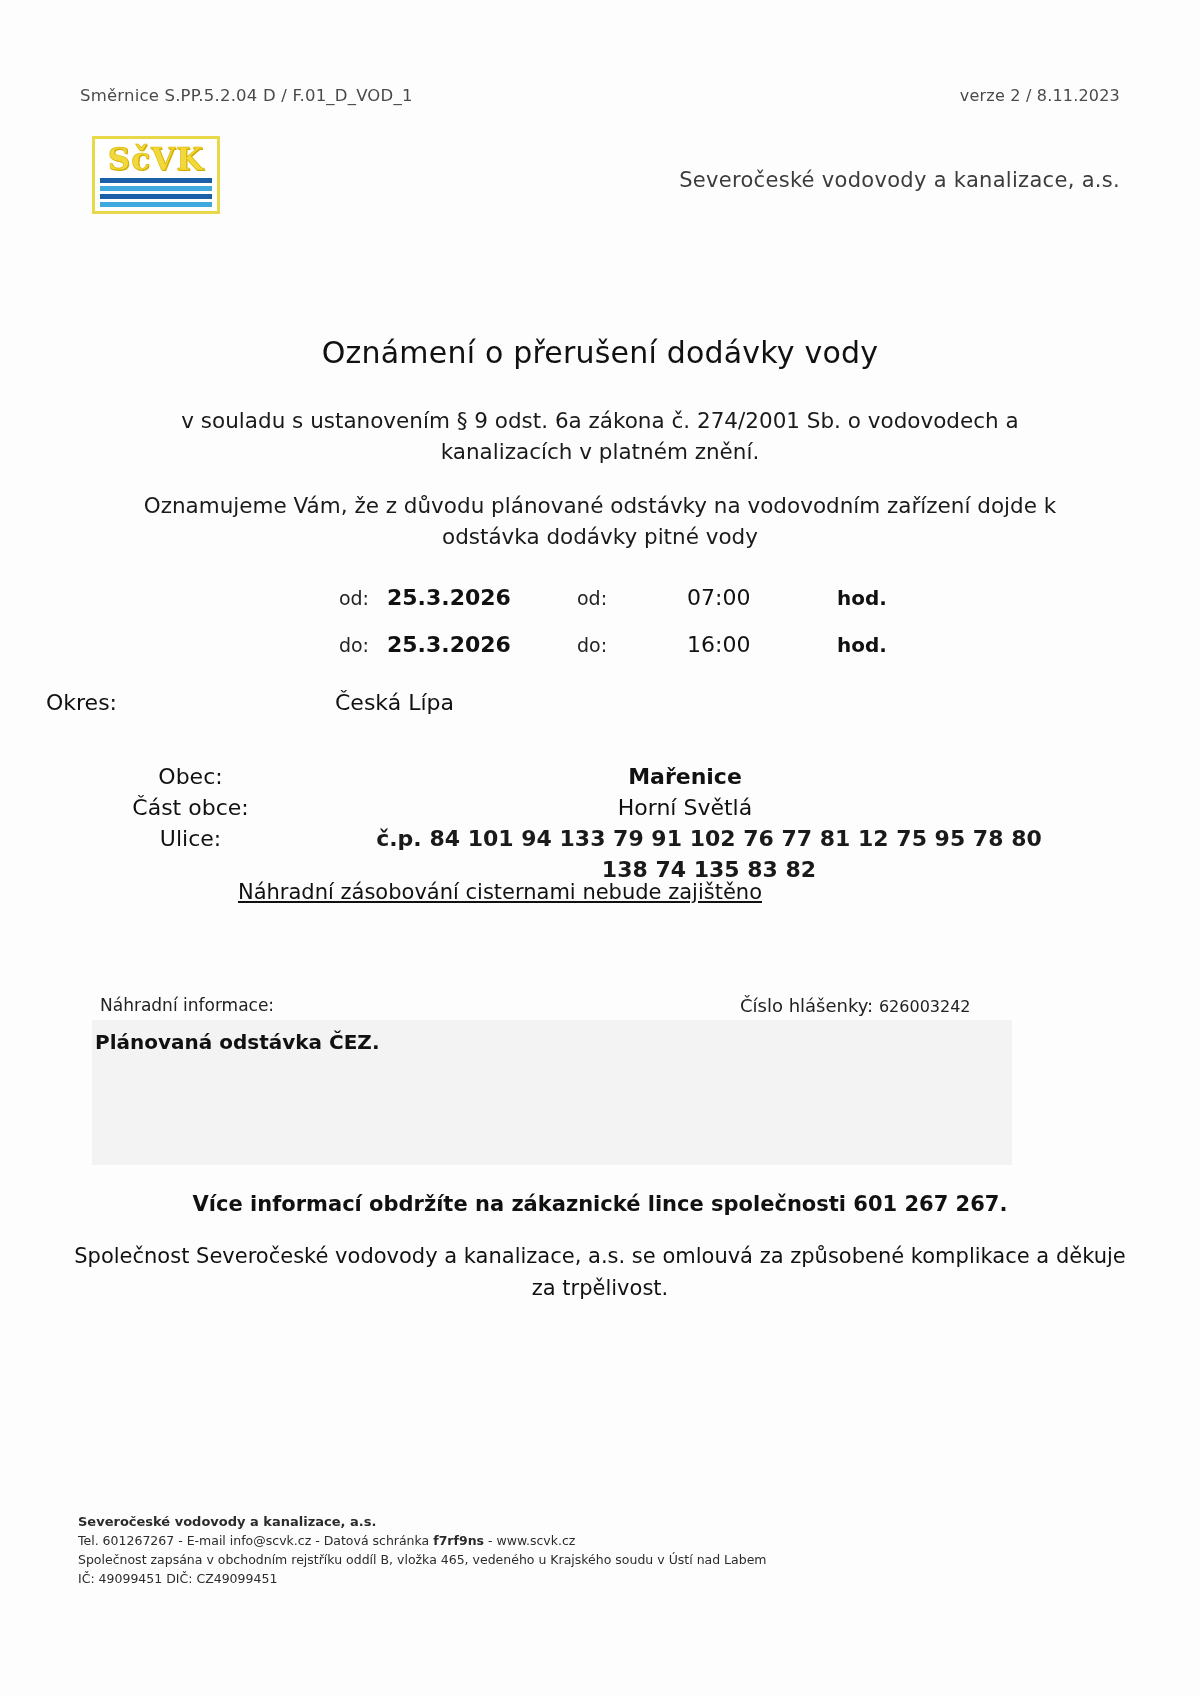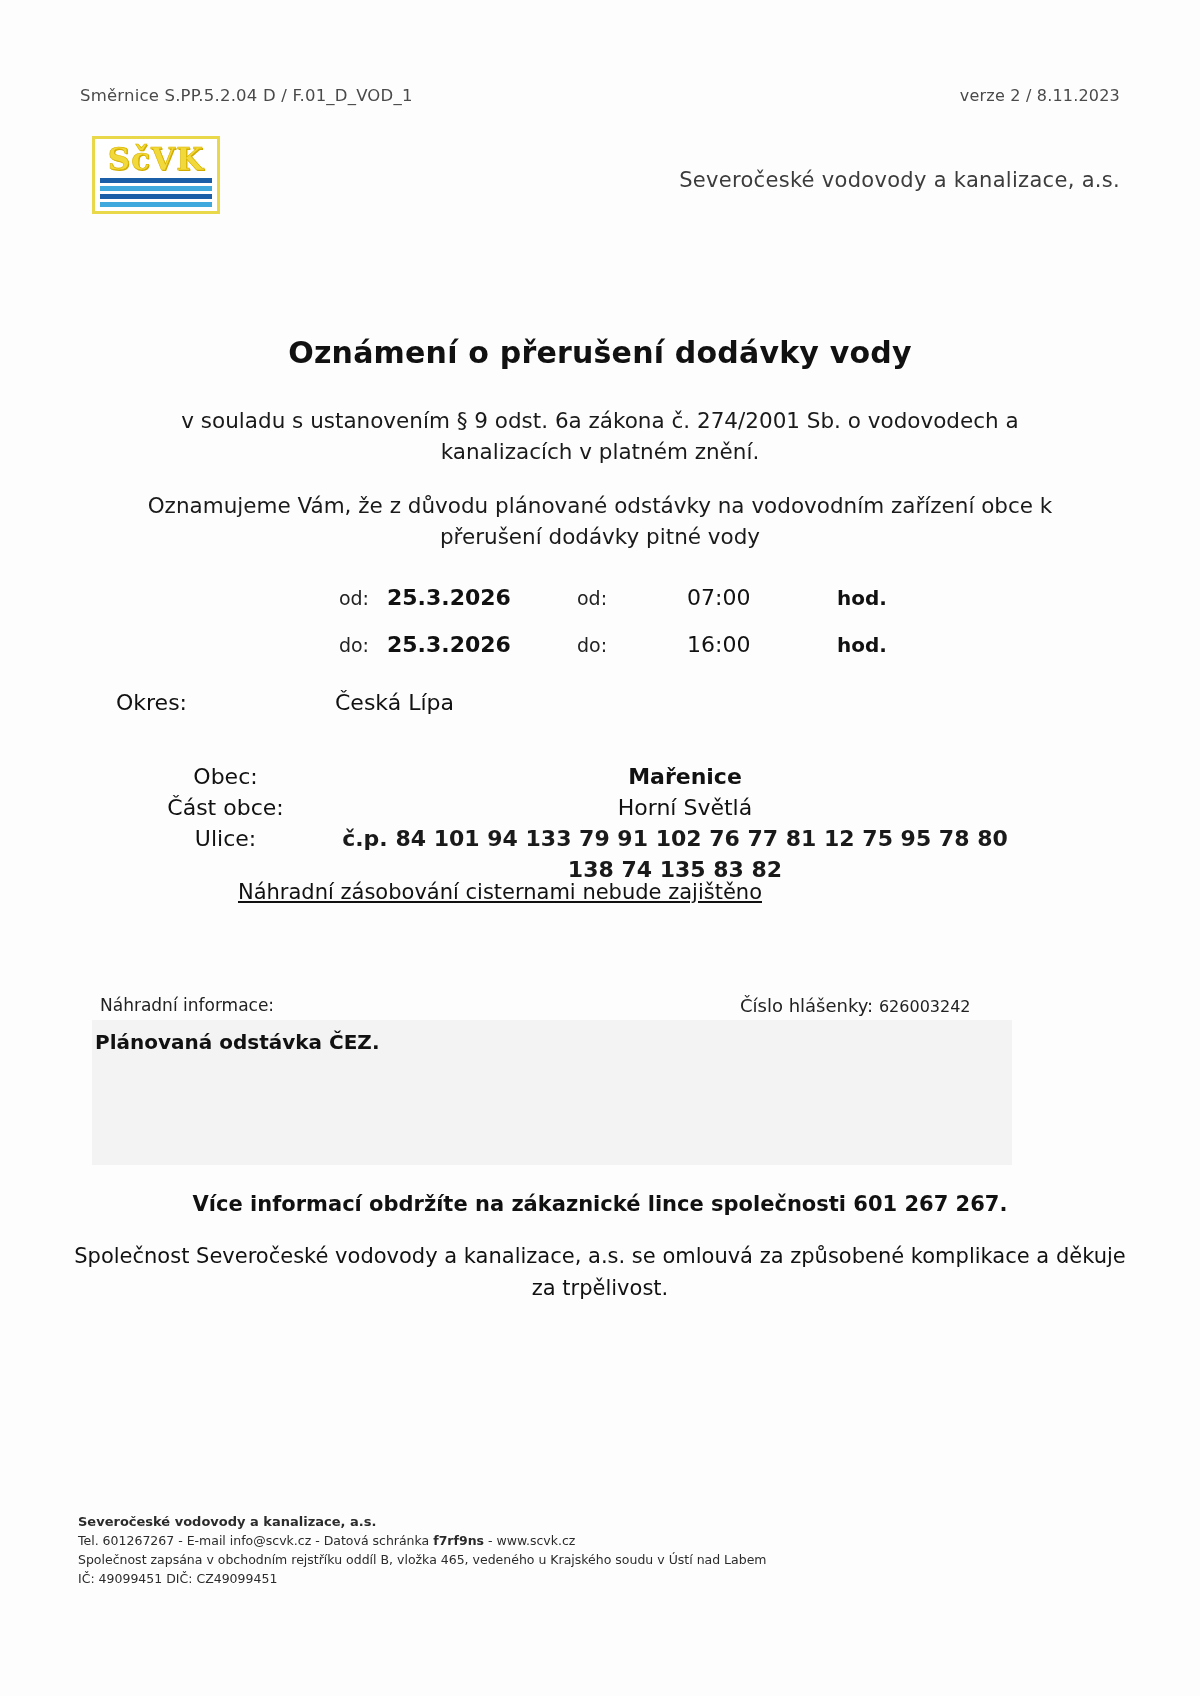--- a/index.html
+++ b/index.html
@@ -76,21 +76,21 @@
   }
 
   
   .title {
     position: absolute;
     top: 335px;
     left: 0;
     width: 1200px;
     text-align: center;
     font-size: 30px;
-    font-weight: bold;
+    font-weight: normal;
     color: #111;
     letter-spacing: 0.2px;
   }
 
   .legal {
     position: absolute;
     top: 405px;
     left: 120px;
     width: 960px;
     text-align: center;
@@ -160,39 +160,40 @@
     top: 690px;
     left: 0;
     width: 1200px;
   }
   .addr-row {
     display: flex;
     align-items: baseline;
   }
   .addr-lbl {
     width: 335px;
-    padding-left: 116px;
+    padding-left: 46px;
     box-sizing: border-box;
     font-size: 22px;
     color: #111;
   }
   .addr-val {
     font-size: 22px;
     color: #111;
     width: 700px;
   }
   .addr-val.bold { font-weight: bold; }
   .row-okres { margin-bottom: 46px; }
   .row-tight { line-height: 31px; text-align: center; }
 
   .streets {
     font-size: 22px;
     font-weight: bold;
     line-height: 31px;
     width: 680px;
+    margin-left: 34px;
   }
 
   .no-cistern {
     position: absolute;
     top: 880px;
     left: 0;
     width: 1000px;
     text-align: center;
     font-size: 21px;
     color: #111;
@@ -287,21 +288,21 @@
       <div class="s-cyan"></div>
     </div>
   </div>
 
   <div class="company-name">Severočeské vodovody a kanalizace, a.s.</div>
 
   <div class="title">Oznámení o přerušení dodávky vody</div>
 
   <div class="legal">v souladu s ustanovením § 9 odst. 6a zákona č. 274/2001 Sb. o vodovodech a kanalizacích v platném znění.</div>
 
-  <div class="notice">Oznamujeme Vám, že z důvodu plánované odstávky na vodovodním zařízení obce k přerušení dodávky pitné vody</div>
+  <div class="notice">Oznamujeme Vám, že z důvodu plánované odstávky na vodovodním zařízení dojde k odstávka dodávky pitné vody</div>
 
   <div class="datetime">
     <div class="dt-row">
       <div class="dt-lbl">od:</div>
       <div class="dt-val">25.3.2026</div>
       <div class="dt-lbl2">od:</div>
       <div class="dt-val2">07:00</div>
       <div class="dt-unit">hod.</div>
     </div>
     <div class="dt-row">

